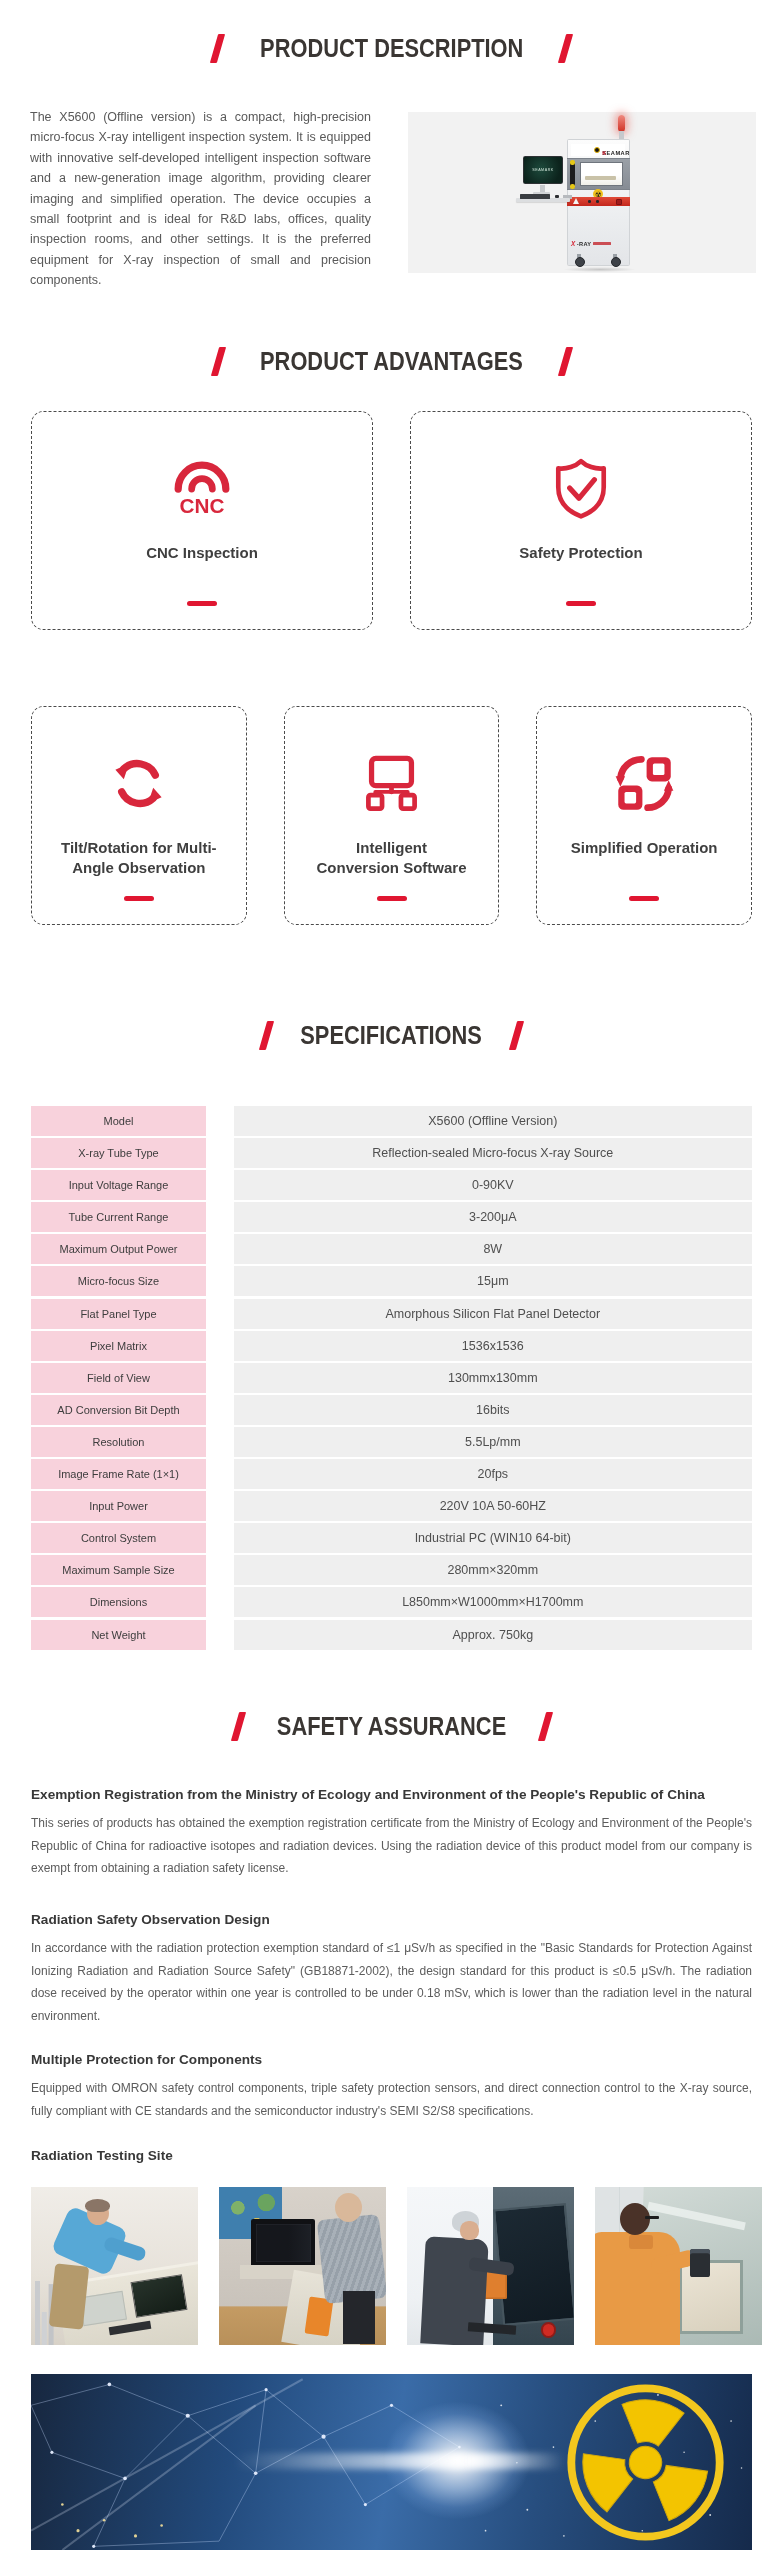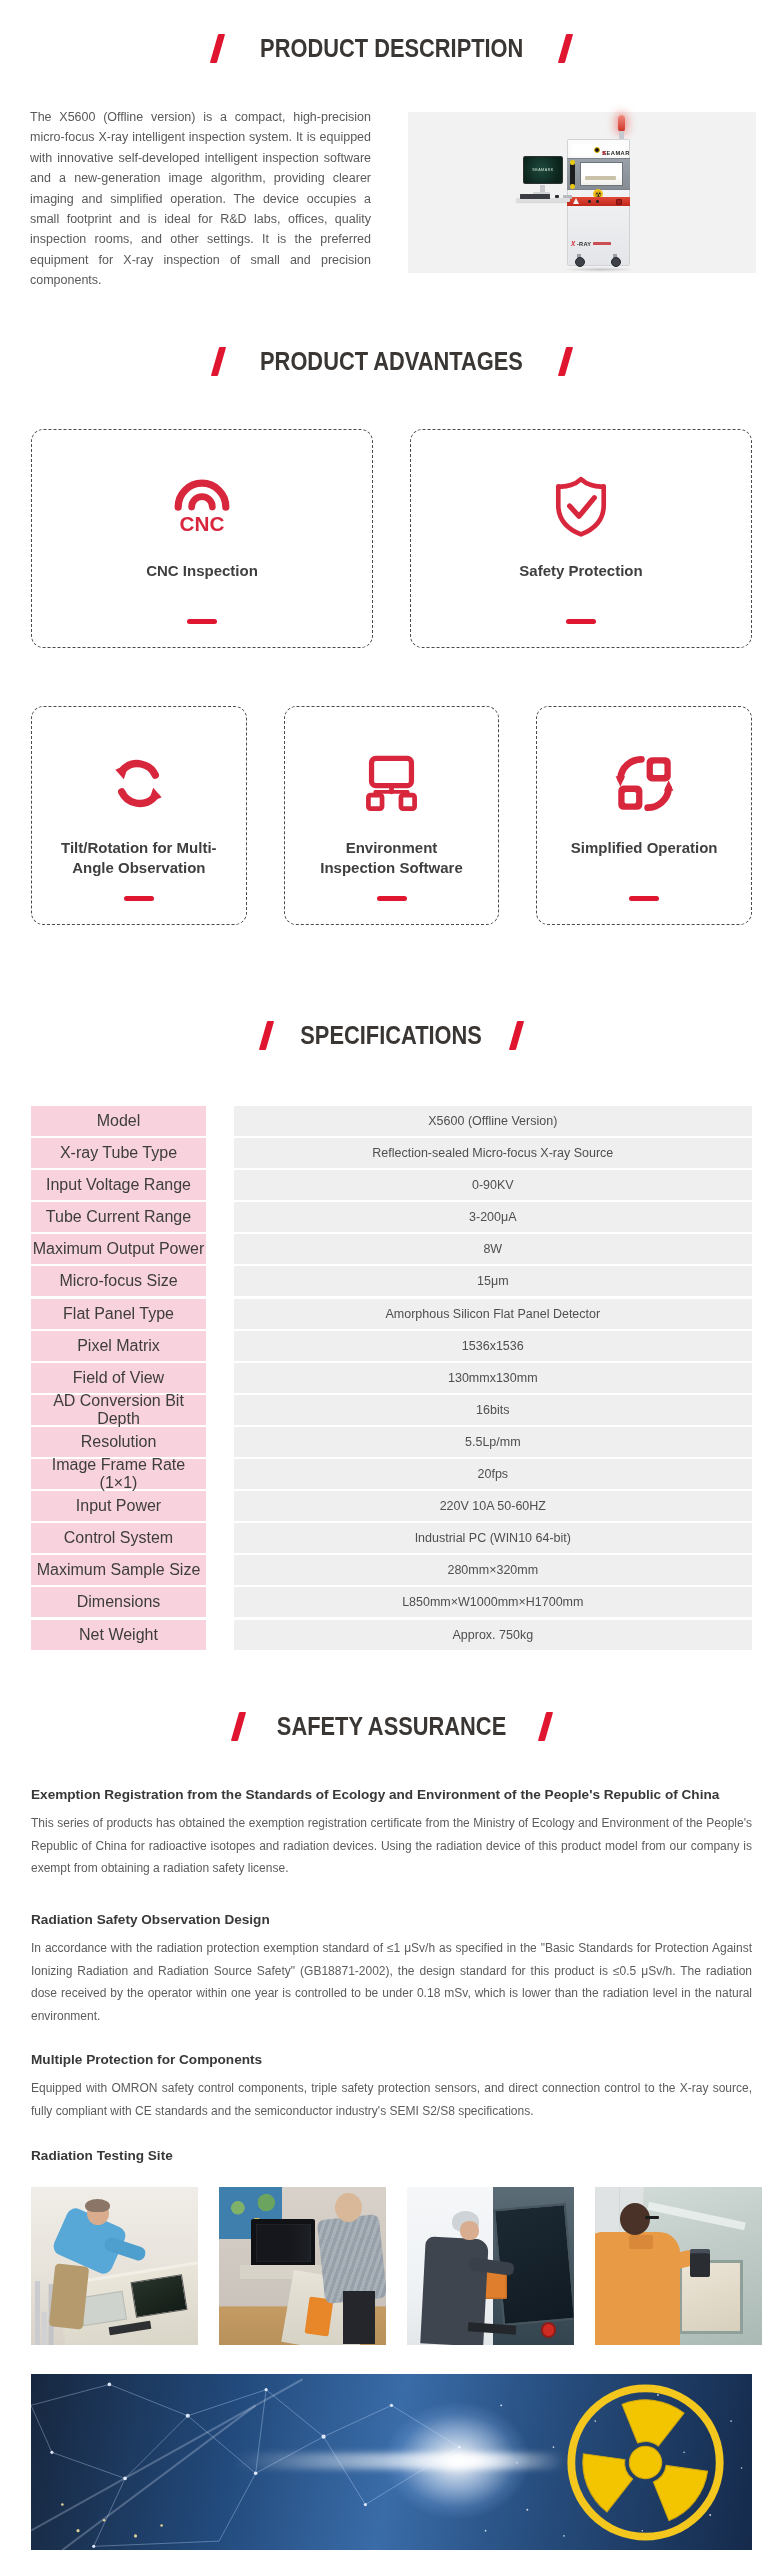--- a/index.html
+++ b/index.html
@@ -58,21 +58,21 @@
             display:flex;flex-direction:column;align-items:center;padding-top:45px;}
   .adv-icon{height:62px;display:flex;align-items:center;justify-content:center;}
   .adv-title{margin-top:24px;max-width:157px;text-align:center;font-size:15px;line-height:20px;font-weight:bold;color:#3f3f3f;}
   .adv-dash{position:absolute;bottom:23px;left:50%;transform:translateX(-50%);width:30px;height:5.2px;border-radius:2.6px;background:#e01631;}
   .icon-stroke{stroke:#d8273c;fill:none;stroke-linecap:round;stroke-linejoin:round;}
   .icon-fill{fill:#d8273c;}
   
   .spec-table{position:absolute;left:31px;top:1106px;width:721px;}
   .spec-row{display:flex;height:30px;margin-bottom:2.1px;}
   .spec-label{width:175px;margin-right:2.6px;background:#f8d2dc;display:flex;align-items:center;justify-content:center;
-              font-size:16px;color:#3d3d3d;text-align:center;}
+              font-size:11px;color:#3d3d3d;text-align:center;}
   .spec-value{flex:1;background:#efefef;display:flex;align-items:center;justify-content:center;
               font-size:12.5px;color:#4f4f4f;text-align:center;margin-left:25px;}
   
   .safety{position:absolute;left:31px;top:1784px;width:721px;}
   .safety h3{margin:0;font-size:13.6px;line-height:21px;font-weight:bold;color:#383838;}
   .safety p{margin:7.3px 0 0 0;font-size:12px;line-height:22.5px;color:#5c5c5c;text-align:justify;}
   .safety .gap1{margin-top:29px;} .safety .gap2{margin-top:22px;} .safety .gap3{margin-top:23px;}
   
   .photos{position:absolute;left:31px;top:2187px;width:731px;display:flex;gap:21px;}
   .photo{width:167px;height:158px;position:relative;overflow:hidden;background:#ddd;}
@@ -185,21 +185,21 @@
     <div class="kb"></div>
     <div class="mouse"></div>
   </div>
 
   <div class="sec-title" style="top:346px;">
     <span class="slash"></span>
     <span class="txt">PRODUCT ADVANTAGES</span>
     <span class="slash"></span>
   </div>
 
-  <div class="cards-row" style="top:429px;">
+  <div class="cards-row" style="top:411px;">
     <div class="adv-card">
       <div class="adv-icon">
         <svg width="64" height="58" viewBox="0 0 122 112">
           <path class="icon-stroke" stroke-width="14" d="M 15 58 A 46 46 0 0 1 107 58"></path>
           <path class="icon-stroke" stroke-width="13" d="M 41 58 A 20 20 0 0 1 81 58"></path>
           <text x="61" y="104" text-anchor="middle" font-size="40" font-weight="bold" fill="#d8273c">CNC</text>
         </svg>
       </div>
       <div class="adv-title">CNC Inspection</div>
       <div class="adv-dash"></div>
@@ -232,21 +232,21 @@
     <div class="adv-card">
       <div class="adv-icon">
         <svg width="63" height="63" viewBox="0 0 120 120">
           <rect class="icon-stroke" stroke-width="10" x="22" y="12" width="76" height="52" rx="8"></rect>
           <path class="icon-stroke" stroke-width="9" d="M60 64 L60 76"></path>
           <path class="icon-stroke" stroke-width="7" d="M60 76 L29 76 L29 82 M60 76 L91 76 L91 82"></path>
           <rect class="icon-stroke" stroke-width="9" x="16" y="82" width="26" height="26" rx="4"></rect>
           <rect class="icon-stroke" stroke-width="9" x="78" y="82" width="26" height="26" rx="4"></rect>
         </svg>
       </div>
-      <div class="adv-title">Environment Inspection Software</div>
+      <div class="adv-title">Intelligent Conversion Software</div>
       <div class="adv-dash"></div>
     </div>
     <div class="adv-card">
       <div class="adv-icon">
         <svg width="63" height="63" viewBox="0 0 120 120">
           <rect class="icon-fill" x="64" y="10" width="46" height="46" rx="10"></rect>
           <rect x="76" y="22" width="22" height="22" rx="3" fill="#ffffff"></rect>
           <rect class="icon-fill" x="10" y="64" width="46" height="46" rx="10"></rect>
           <rect x="22" y="76" width="22" height="22" rx="3" fill="#ffffff"></rect>
           <path class="icon-stroke" stroke-width="13" d="M 54 14 A 40 40 0 0 0 14 50"></path>
@@ -337,21 +337,21 @@
       </div>
   </div>
 
   <div class="sec-title" style="top:1711px;">
     <span class="slash"></span>
     <span class="txt">SAFETY ASSURANCE</span>
     <span class="slash"></span>
   </div>
 
   <div class="safety">
-    <h3>Exemption Registration from the Standards of Ecology and Environment of the People's Republic of China</h3>
+    <h3>Exemption Registration from the Ministry of Ecology and Environment of the People's Republic of China</h3>
     <p>This series of products has obtained the exemption registration certificate from the Ministry of Ecology and Environment of the People's Republic of China for radioactive isotopes and radiation devices. Using the radiation device of this product model from our company is exempt from obtaining a radiation safety license.</p>
     <h3 class="gap1">Radiation Safety Observation Design</h3>
     <p>In accordance with the radiation protection exemption standard of ≤1 μSv/h as specified in the "Basic Standards for Protection Against Ionizing Radiation and Radiation Source Safety" (GB18871-2002), the design standard for this product is ≤0.5 μSv/h. The radiation dose received by the operator within one year is controlled to be under 0.18 mSv, which is lower than the radiation level in the natural environment.</p>
     <h3 class="gap2">Multiple Protection for Components</h3>
     <p>Equipped with OMRON safety control components, triple safety protection sensors, and direct connection control to the X-ray source, fully compliant with CE standards and the semiconductor industry's SEMI S2/S8 specifications.</p>
     <h3 class="gap3">Radiation Testing Site</h3>
   </div>
 
   <div class="photos">
     <div class="photo ph1">

